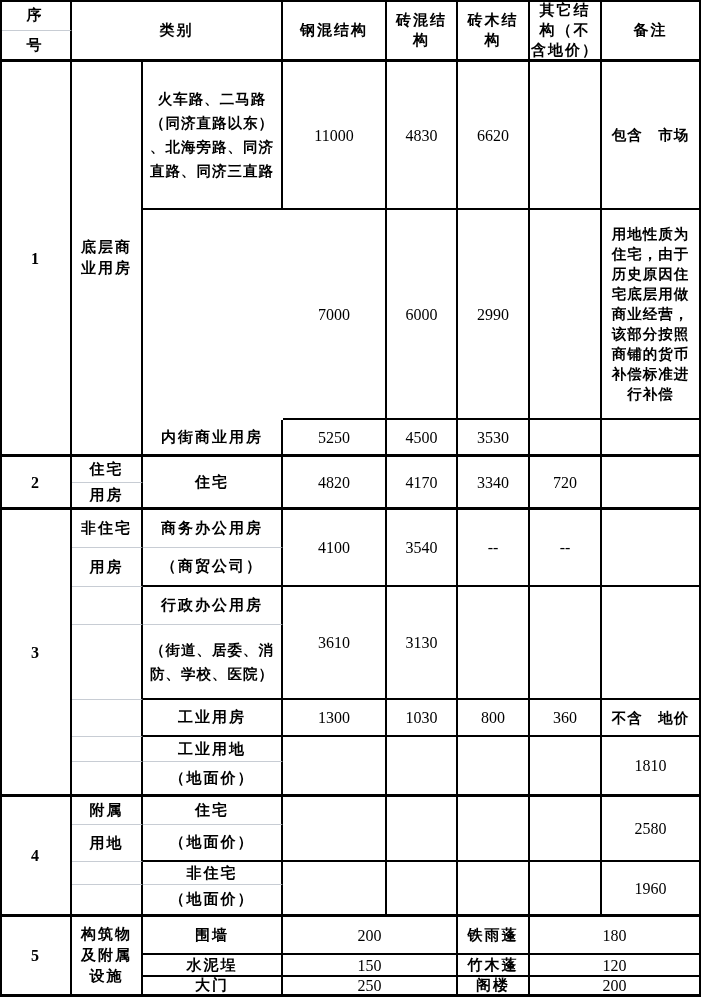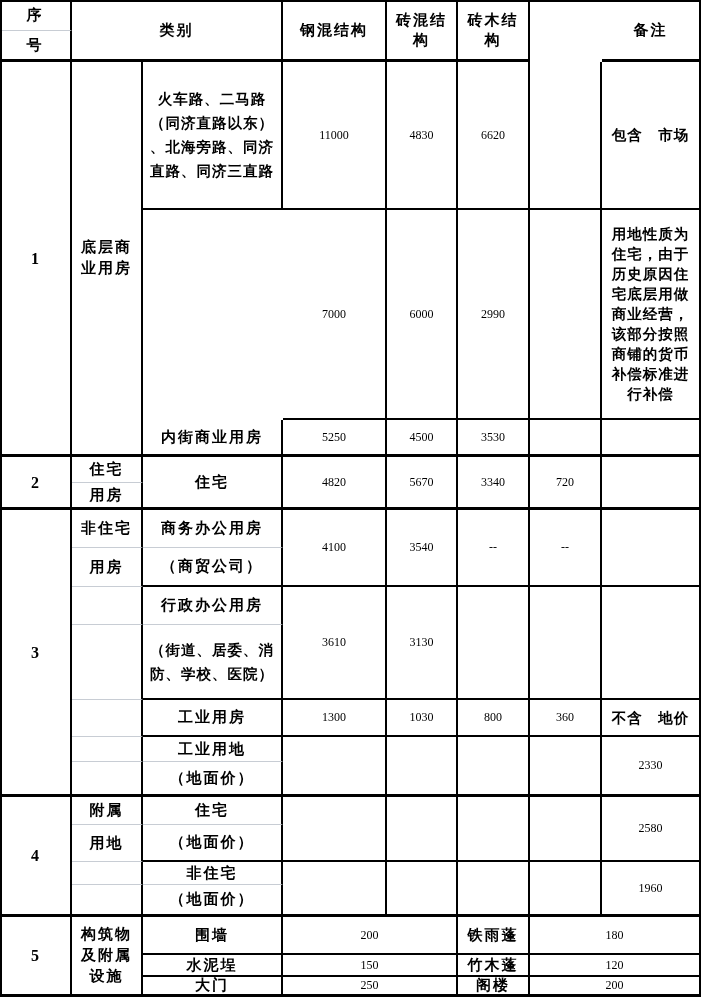--- a/index.html
+++ b/index.html
@@ -22,38 +22,41 @@
     border-right:2px solid #000;
     border-bottom:2px solid #000;
     display:flex;align-items:center;justify-content:center;
     text-align:center;white-space:pre-line;overflow:hidden;
     font-size:15px;line-height:21px;font-weight:700;letter-spacing:2px;
     box-sizing:border-box;
   }
   .bf{border-bottom:1px solid #c8cdd4;}   
   .bt{border-bottom:3px solid #000;}      
   .hd{font-size:15px;line-height:20px;}
-  .num{font-family:"Liberation Serif","DejaVu Serif",serif;font-size:12px;font-weight:400;letter-spacing:0;}
+  .num{font-family:"Liberation Serif","DejaVu Serif",serif;font-size:16px;font-weight:400;letter-spacing:0;}
   .serial{font-size:16px;font-weight:700;letter-spacing:0;}
   .small{font-size:14.5px;line-height:24px;letter-spacing:1px;}
   .remark{font-size:14.5px;line-height:20px;letter-spacing:1px;}
 </style>
 </head>
 <body>
 
 <div class="tbl">
 
   <div class="c bf hd" style="grid-area:1/1/2/2">序</div>
   <div class="c bt hd" style="grid-area:2/1/3/2">号</div>
   <div class="c bt hd" style="grid-area:1/2/3/4">类别</div>
   <div class="c bt hd" style="grid-area:1/4/3/5">钢混结构</div>
   <div class="c bt hd" style="grid-area:1/5/3/6">砖混结
 构</div>
   <div class="c bt hd" style="grid-area:1/6/3/7">砖木结
 构</div>
+  <div class="c bt hd" style="grid-area:1/7/3/8">其它结
+构（不
+含地价）</div>
   <div class="c bt hd" style="grid-area:1/8/3/9">备注</div>
 
   <div class="c bt serial" style="grid-area:3/1/6/2">1</div>
   <div class="c bt" style="grid-area:3/2/6/3">底层商
 业用房</div>
 
   <div class="c small" style="grid-area:3/3/4/4">火车路、二马路
 （同济直路以东）
 、北海旁路、同济
 直路、同济三直路</div>
@@ -82,21 +85,21 @@
   <div class="c bt num" style="grid-area:5/5/6/6">4500</div>
   <div class="c bt num" style="grid-area:5/6/6/7">3530</div>
   <div class="c bt" style="grid-area:5/7/6/8"></div>
   <div class="c bt" style="grid-area:5/8/6/9"></div>
 
   <div class="c bt serial" style="grid-area:6/1/8/2">2</div>
   <div class="c bf" style="grid-area:6/2/7/3">住宅</div>
   <div class="c bt" style="grid-area:7/2/8/3">用房</div>
   <div class="c bt" style="grid-area:6/3/8/4">住宅</div>
   <div class="c bt num" style="grid-area:6/4/8/5">4820</div>
-  <div class="c bt num" style="grid-area:6/5/8/6">5670</div>
+  <div class="c bt num" style="grid-area:6/5/8/6">4170</div>
   <div class="c bt num" style="grid-area:6/6/8/7">3340</div>
   <div class="c bt num" style="grid-area:6/7/8/8">720</div>
   <div class="c bt" style="grid-area:6/8/8/9"></div>
 
   <div class="c bt serial" style="grid-area:8/1/15/2">3</div>
   <div class="c bf" style="grid-area:8/2/9/3">非住宅</div>
   <div class="c bf" style="grid-area:9/2/10/3">用房</div>
   <div class="c bf" style="grid-area:10/2/11/3"></div>
   <div class="c bf" style="grid-area:11/2/12/3"></div>
   <div class="c bf" style="grid-area:12/2/13/3"></div>
@@ -126,21 +129,21 @@
   <div class="c num" style="grid-area:12/6/13/7">800</div>
   <div class="c num" style="grid-area:12/7/13/8">360</div>
   <div class="c small" style="grid-area:12/8/13/9">不含　地价</div>
 
   <div class="c bf" style="grid-area:13/3/14/4">工业用地</div>
   <div class="c bt" style="grid-area:14/3/15/4">（地面价）</div>
   <div class="c bt" style="grid-area:13/4/15/5"></div>
   <div class="c bt" style="grid-area:13/5/15/6"></div>
   <div class="c bt" style="grid-area:13/6/15/7"></div>
   <div class="c bt" style="grid-area:13/7/15/8"></div>
-  <div class="c bt num" style="grid-area:13/8/15/9">2330</div>
+  <div class="c bt num" style="grid-area:13/8/15/9">1810</div>
 
   <div class="c bt serial" style="grid-area:15/1/19/2">4</div>
   <div class="c bf" style="grid-area:15/2/16/3">附属</div>
   <div class="c bf" style="grid-area:16/2/17/3">用地</div>
   <div class="c bf" style="grid-area:17/2/18/3"></div>
   <div class="c bt" style="grid-area:18/2/19/3"></div>
 
   <div class="c bf" style="grid-area:15/3/16/4">住宅</div>
   <div class="c" style="grid-area:16/3/17/4">（地面价）</div>
   <div class="c" style="grid-area:15/4/17/5"></div>

